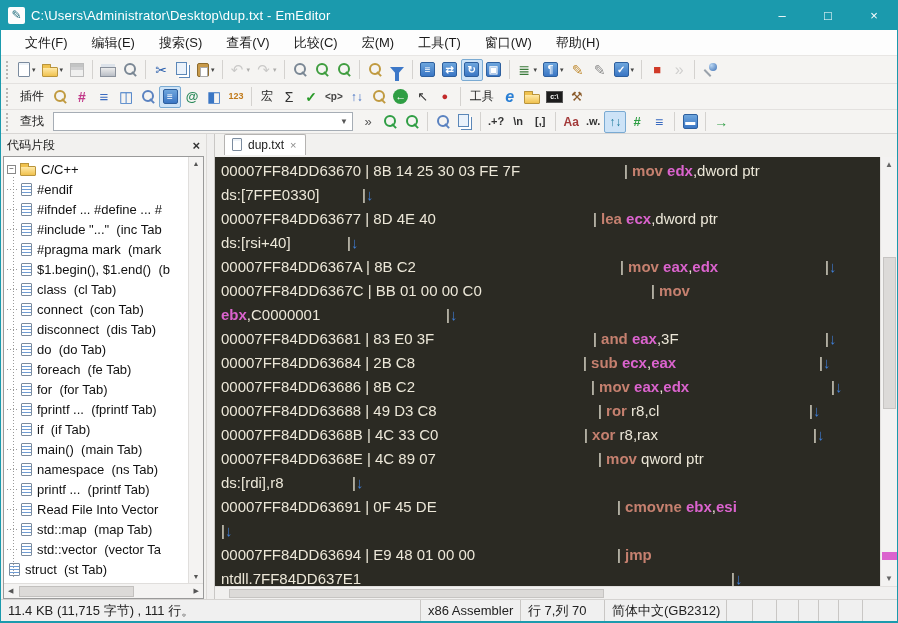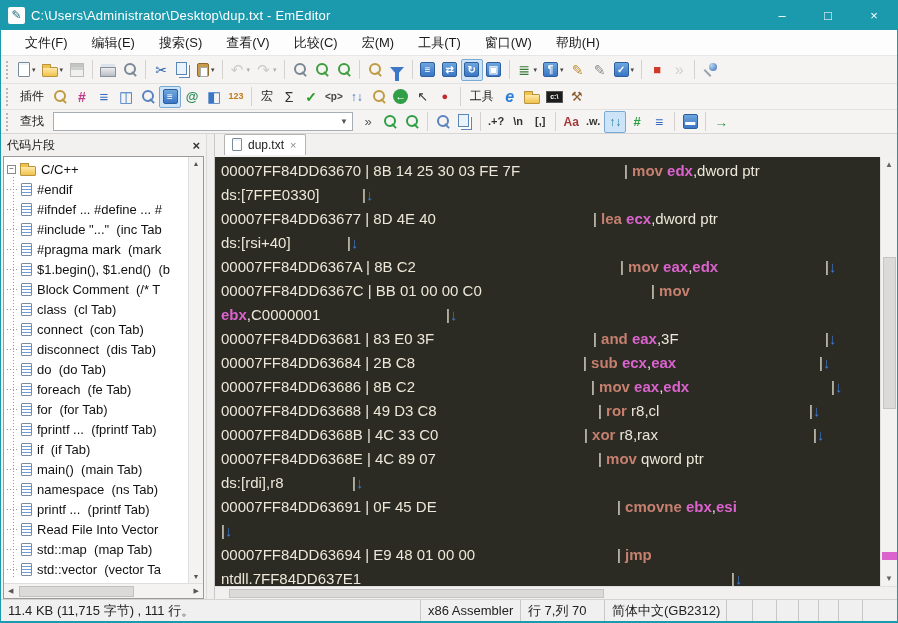--- a/index.html
+++ b/index.html
@@ -391,21 +391,20 @@
               <span class="expbox">−</span>
               <span class="foldic"></span>
               <span>C/C++</span>
             </div>
             <div>
                 <div class="trow titem"><span class="stub"></span><span class="snip-ic"></span><span>#endif</span></div>
                 <div class="trow titem"><span class="stub"></span><span class="snip-ic"></span><span>#ifndef ... #define ... #</span></div>
                 <div class="trow titem"><span class="stub"></span><span class="snip-ic"></span><span>#include "..."  (inc Tab</span></div>
                 <div class="trow titem"><span class="stub"></span><span class="snip-ic"></span><span>#pragma mark  (mark</span></div>
                 <div class="trow titem"><span class="stub"></span><span class="snip-ic"></span><span>$1.begin(), $1.end()  (b</span></div>
-                <div class="trow titem"><span class="stub"></span><span class="snip-ic"></span><span>Block Comment  (/* T</span></div>
                 <div class="trow titem"><span class="stub"></span><span class="snip-ic"></span><span>class  (cl Tab)</span></div>
                 <div class="trow titem"><span class="stub"></span><span class="snip-ic"></span><span>connect  (con Tab)</span></div>
                 <div class="trow titem"><span class="stub"></span><span class="snip-ic"></span><span>disconnect  (dis Tab)</span></div>
                 <div class="trow titem"><span class="stub"></span><span class="snip-ic"></span><span>do  (do Tab)</span></div>
                 <div class="trow titem"><span class="stub"></span><span class="snip-ic"></span><span>foreach  (fe Tab)</span></div>
                 <div class="trow titem"><span class="stub"></span><span class="snip-ic"></span><span>for  (for Tab)</span></div>
                 <div class="trow titem"><span class="stub"></span><span class="snip-ic"></span><span>fprintf ...  (fprintf Tab)</span></div>
                 <div class="trow titem"><span class="stub"></span><span class="snip-ic"></span><span>if  (if Tab)</span></div>
                 <div class="trow titem"><span class="stub"></span><span class="snip-ic"></span><span>main()  (main Tab)</span></div>
                 <div class="trow titem"><span class="stub"></span><span class="snip-ic"></span><span>namespace  (ns Tab)</span></div>

